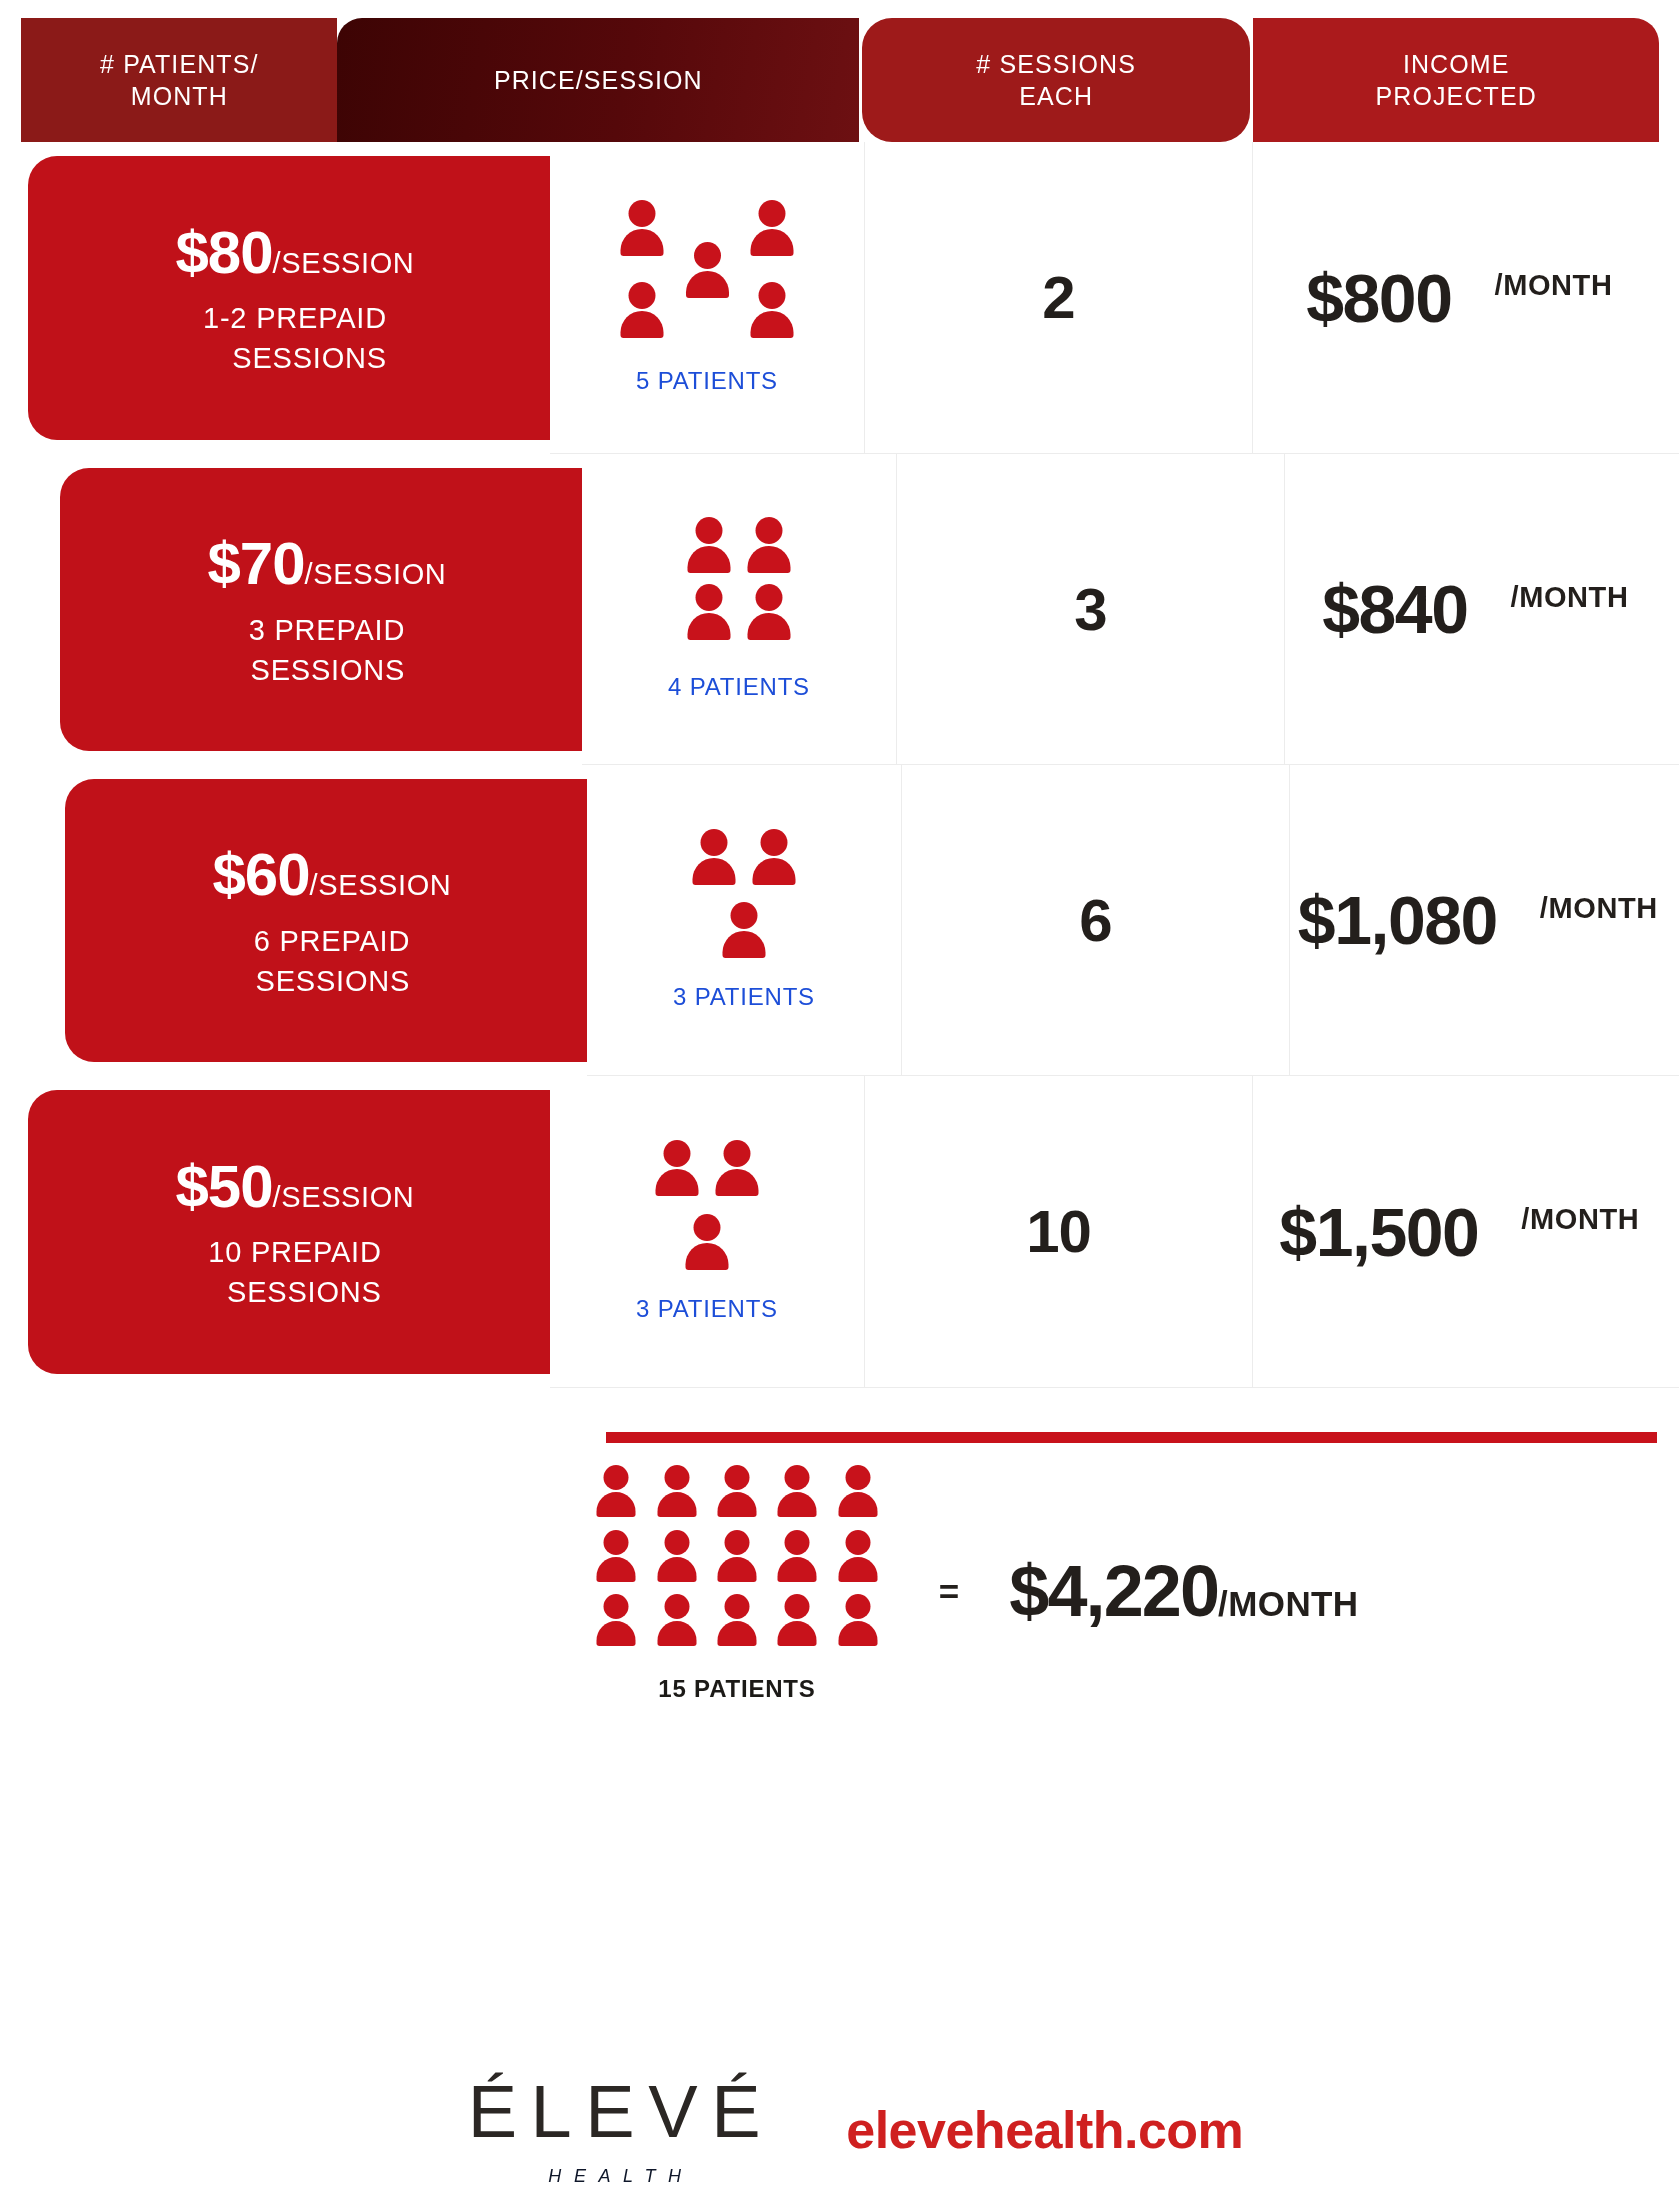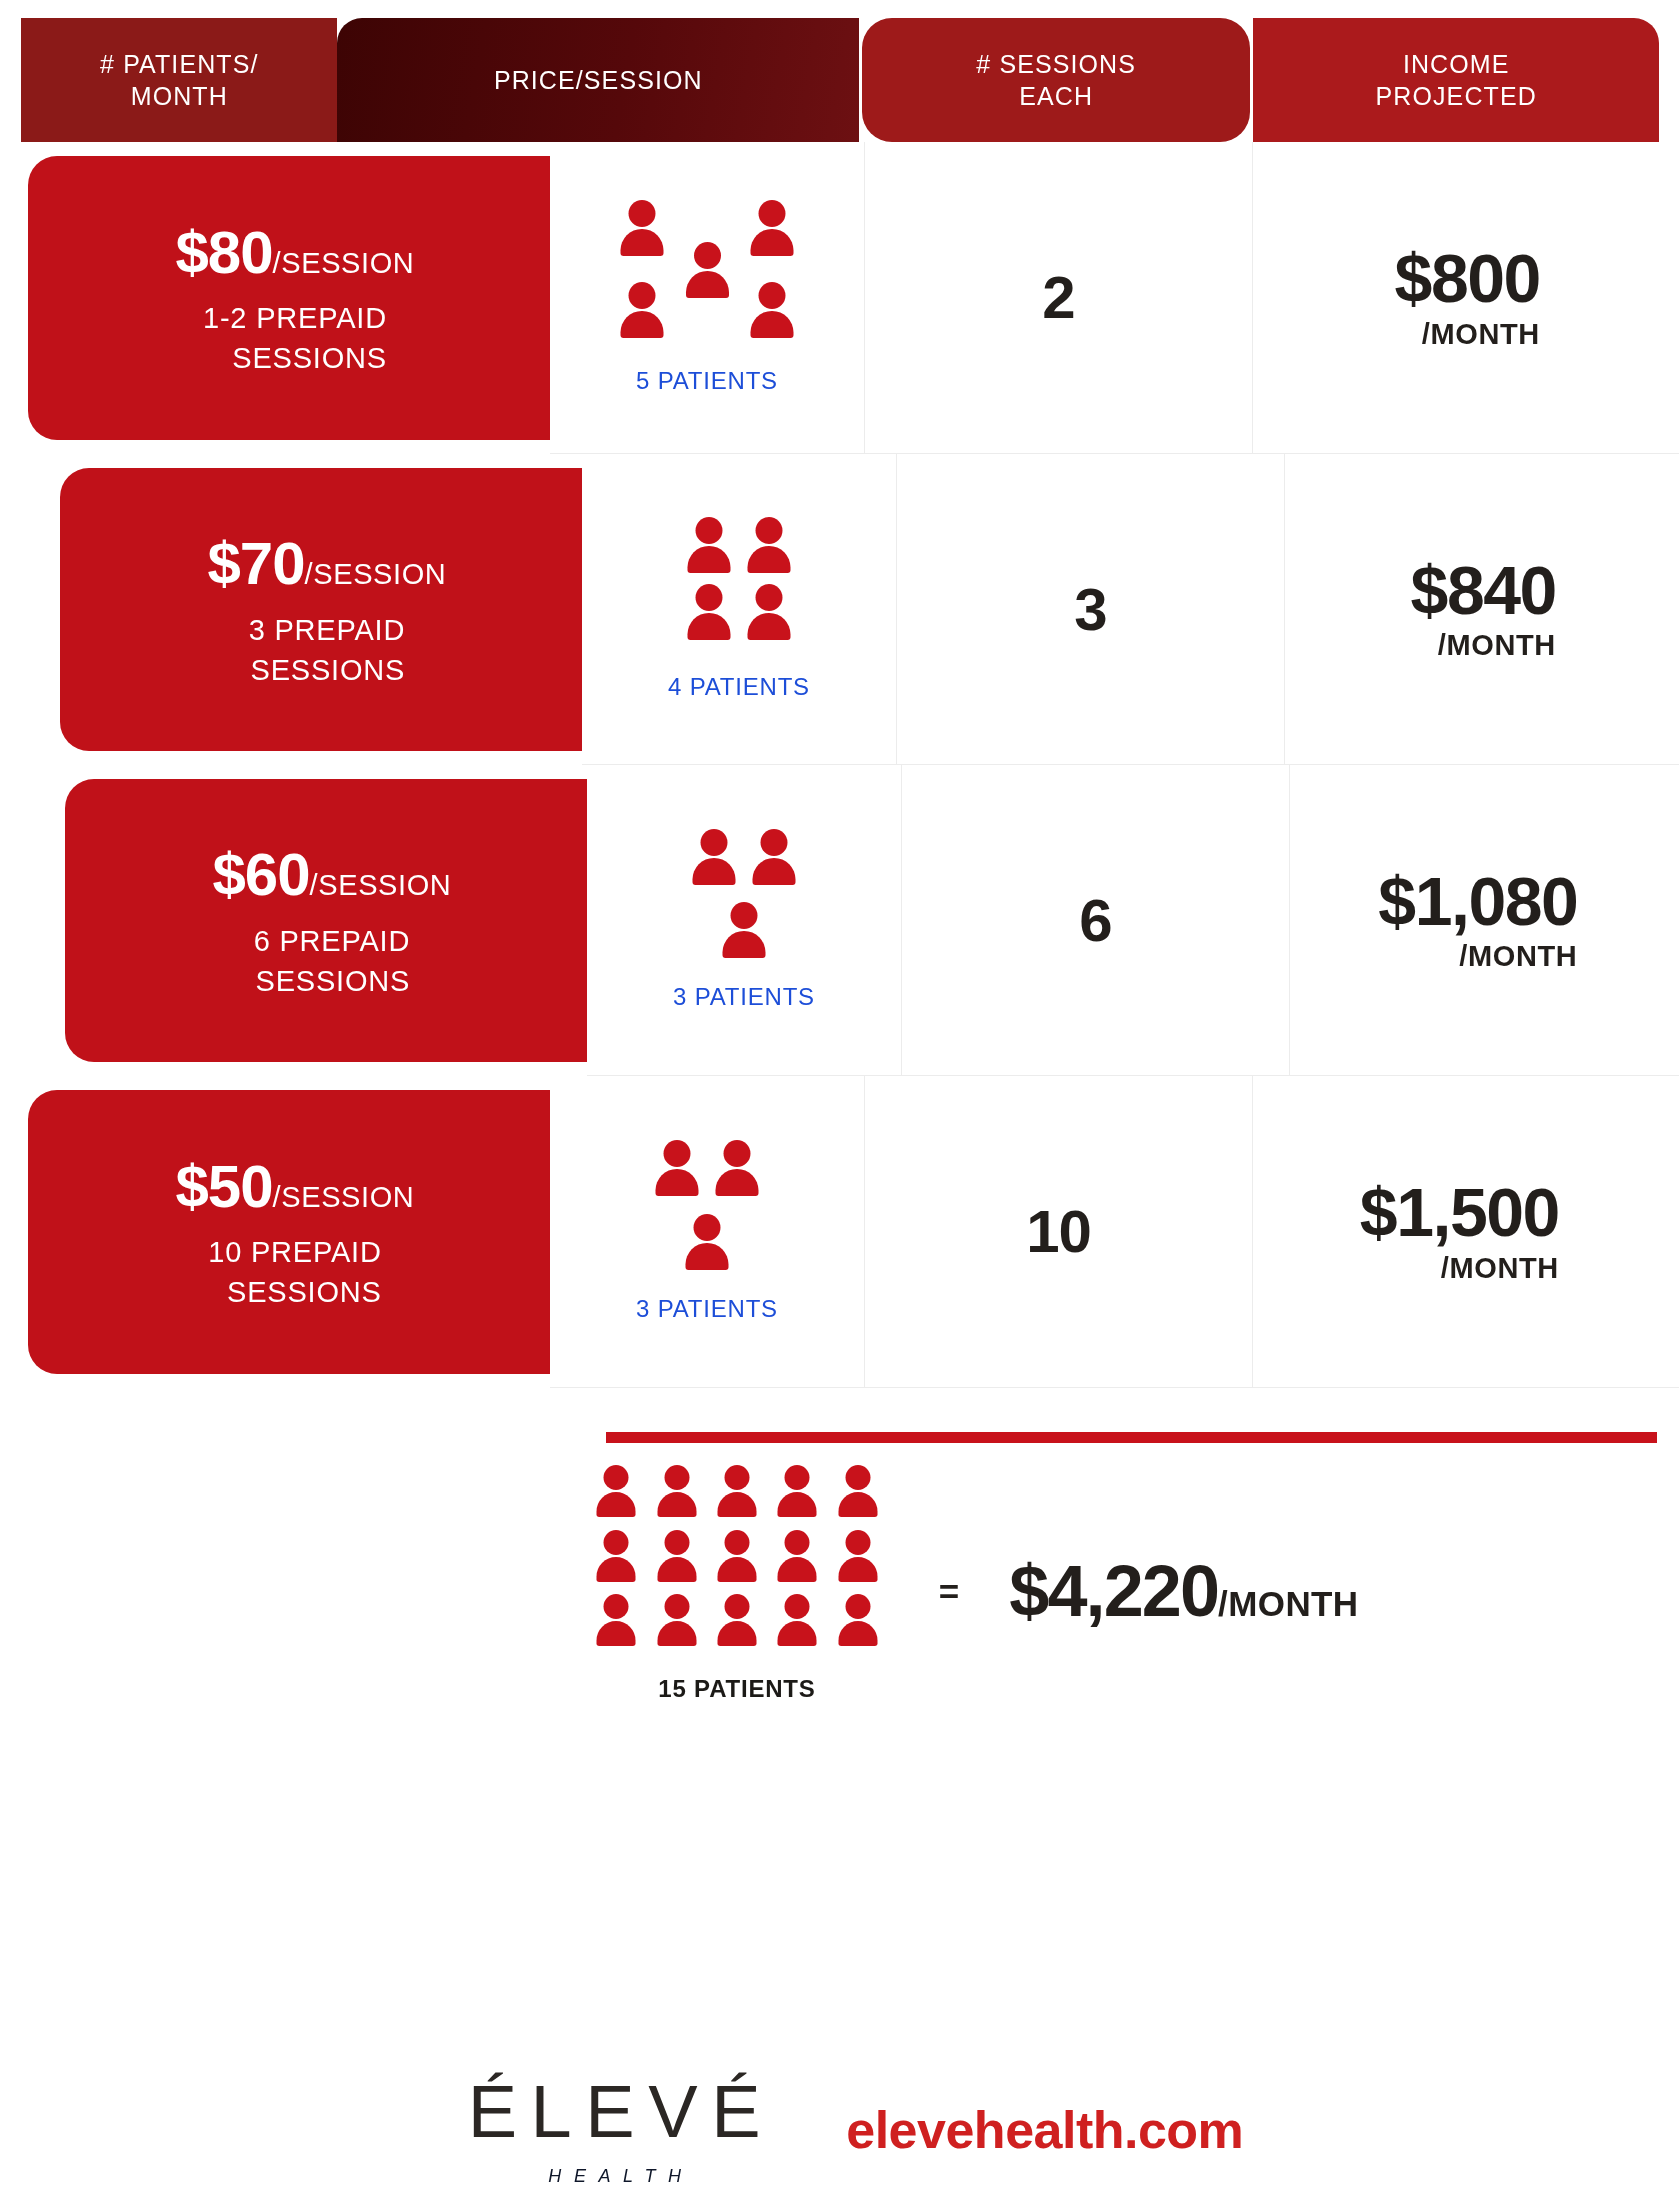--- a/index.html
+++ b/index.html
@@ -233,22 +233,22 @@
   .income-per {
     margin-top: 5.8px;
     margin-left: 43px;
     font-size: 29px;
     font-weight: 700;
     color: #231f1c;
     letter-spacing: 0.6px;
   }
   .income-stack {
     display: flex;
-    flex-direction: column;
-    align-items: flex-end;
+    flex-direction: row;
+    align-items: flex-start;
   }
 
   
   .total-sep {
     position: absolute;
     top: 1432px;
     left: 606px;
     width: 1051px;
     height: 10.7px;
     background: #c8121b;

